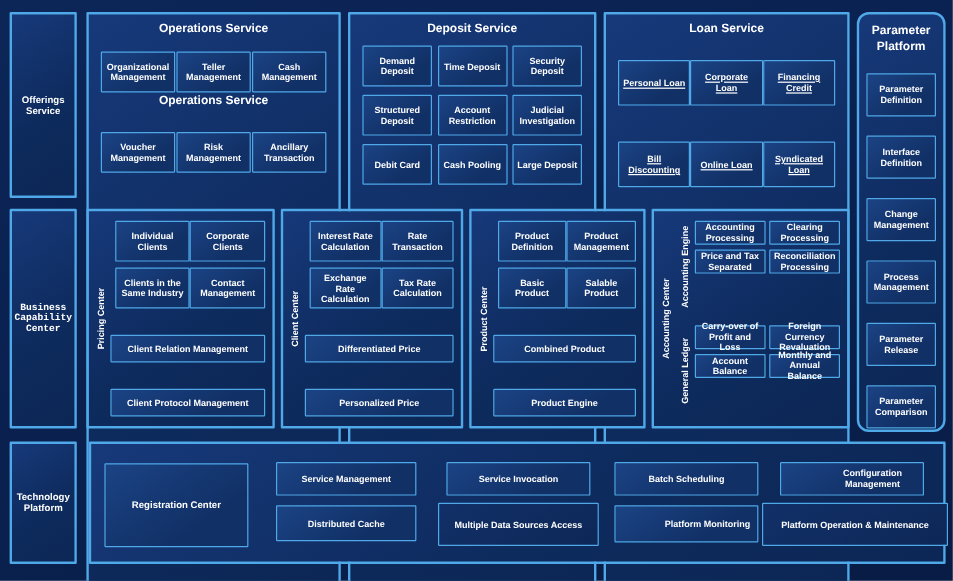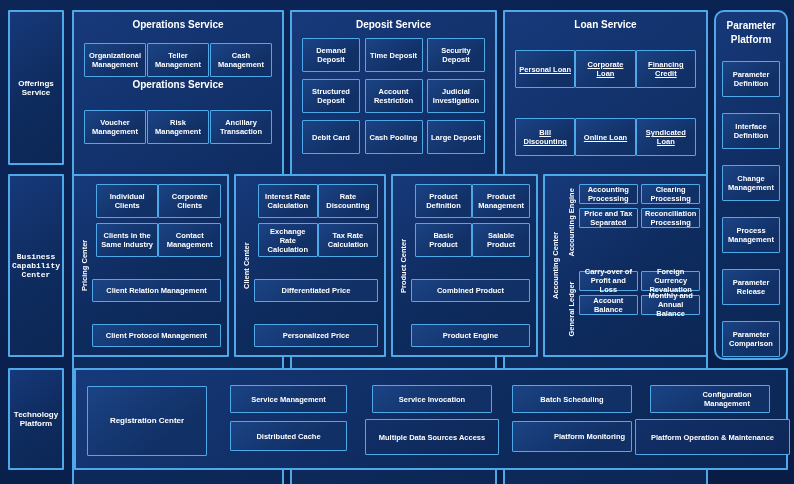--- a/index.html
+++ b/index.html
@@ -158,21 +158,21 @@
     <div class="box wide">Client Relation Management</div>
     <div class="box wide">Client Protocol Management</div>
   </div>
 </div>
 
 <div class="panel mid client">
   <div class="vlabel">Client Center</div>
   <div class="content">
     <div class="grid2">
       <div class="box sm">Interest Rate Calculation</div>
-      <div class="box sm">Rate Discounting</div>
+      <div class="box sm">Rate Transaction</div>
       <div class="box sm">Exchange Rate Calculation</div>
       <div class="box sm">Tax Rate Calculation</div>
     </div>
     <div class="box wide">Differentiated Price</div>
     <div class="box wide">Personalized Price</div>
   </div>
 </div>
 
 <div class="panel mid product">
   <div class="vlabel">Product Center</div>

